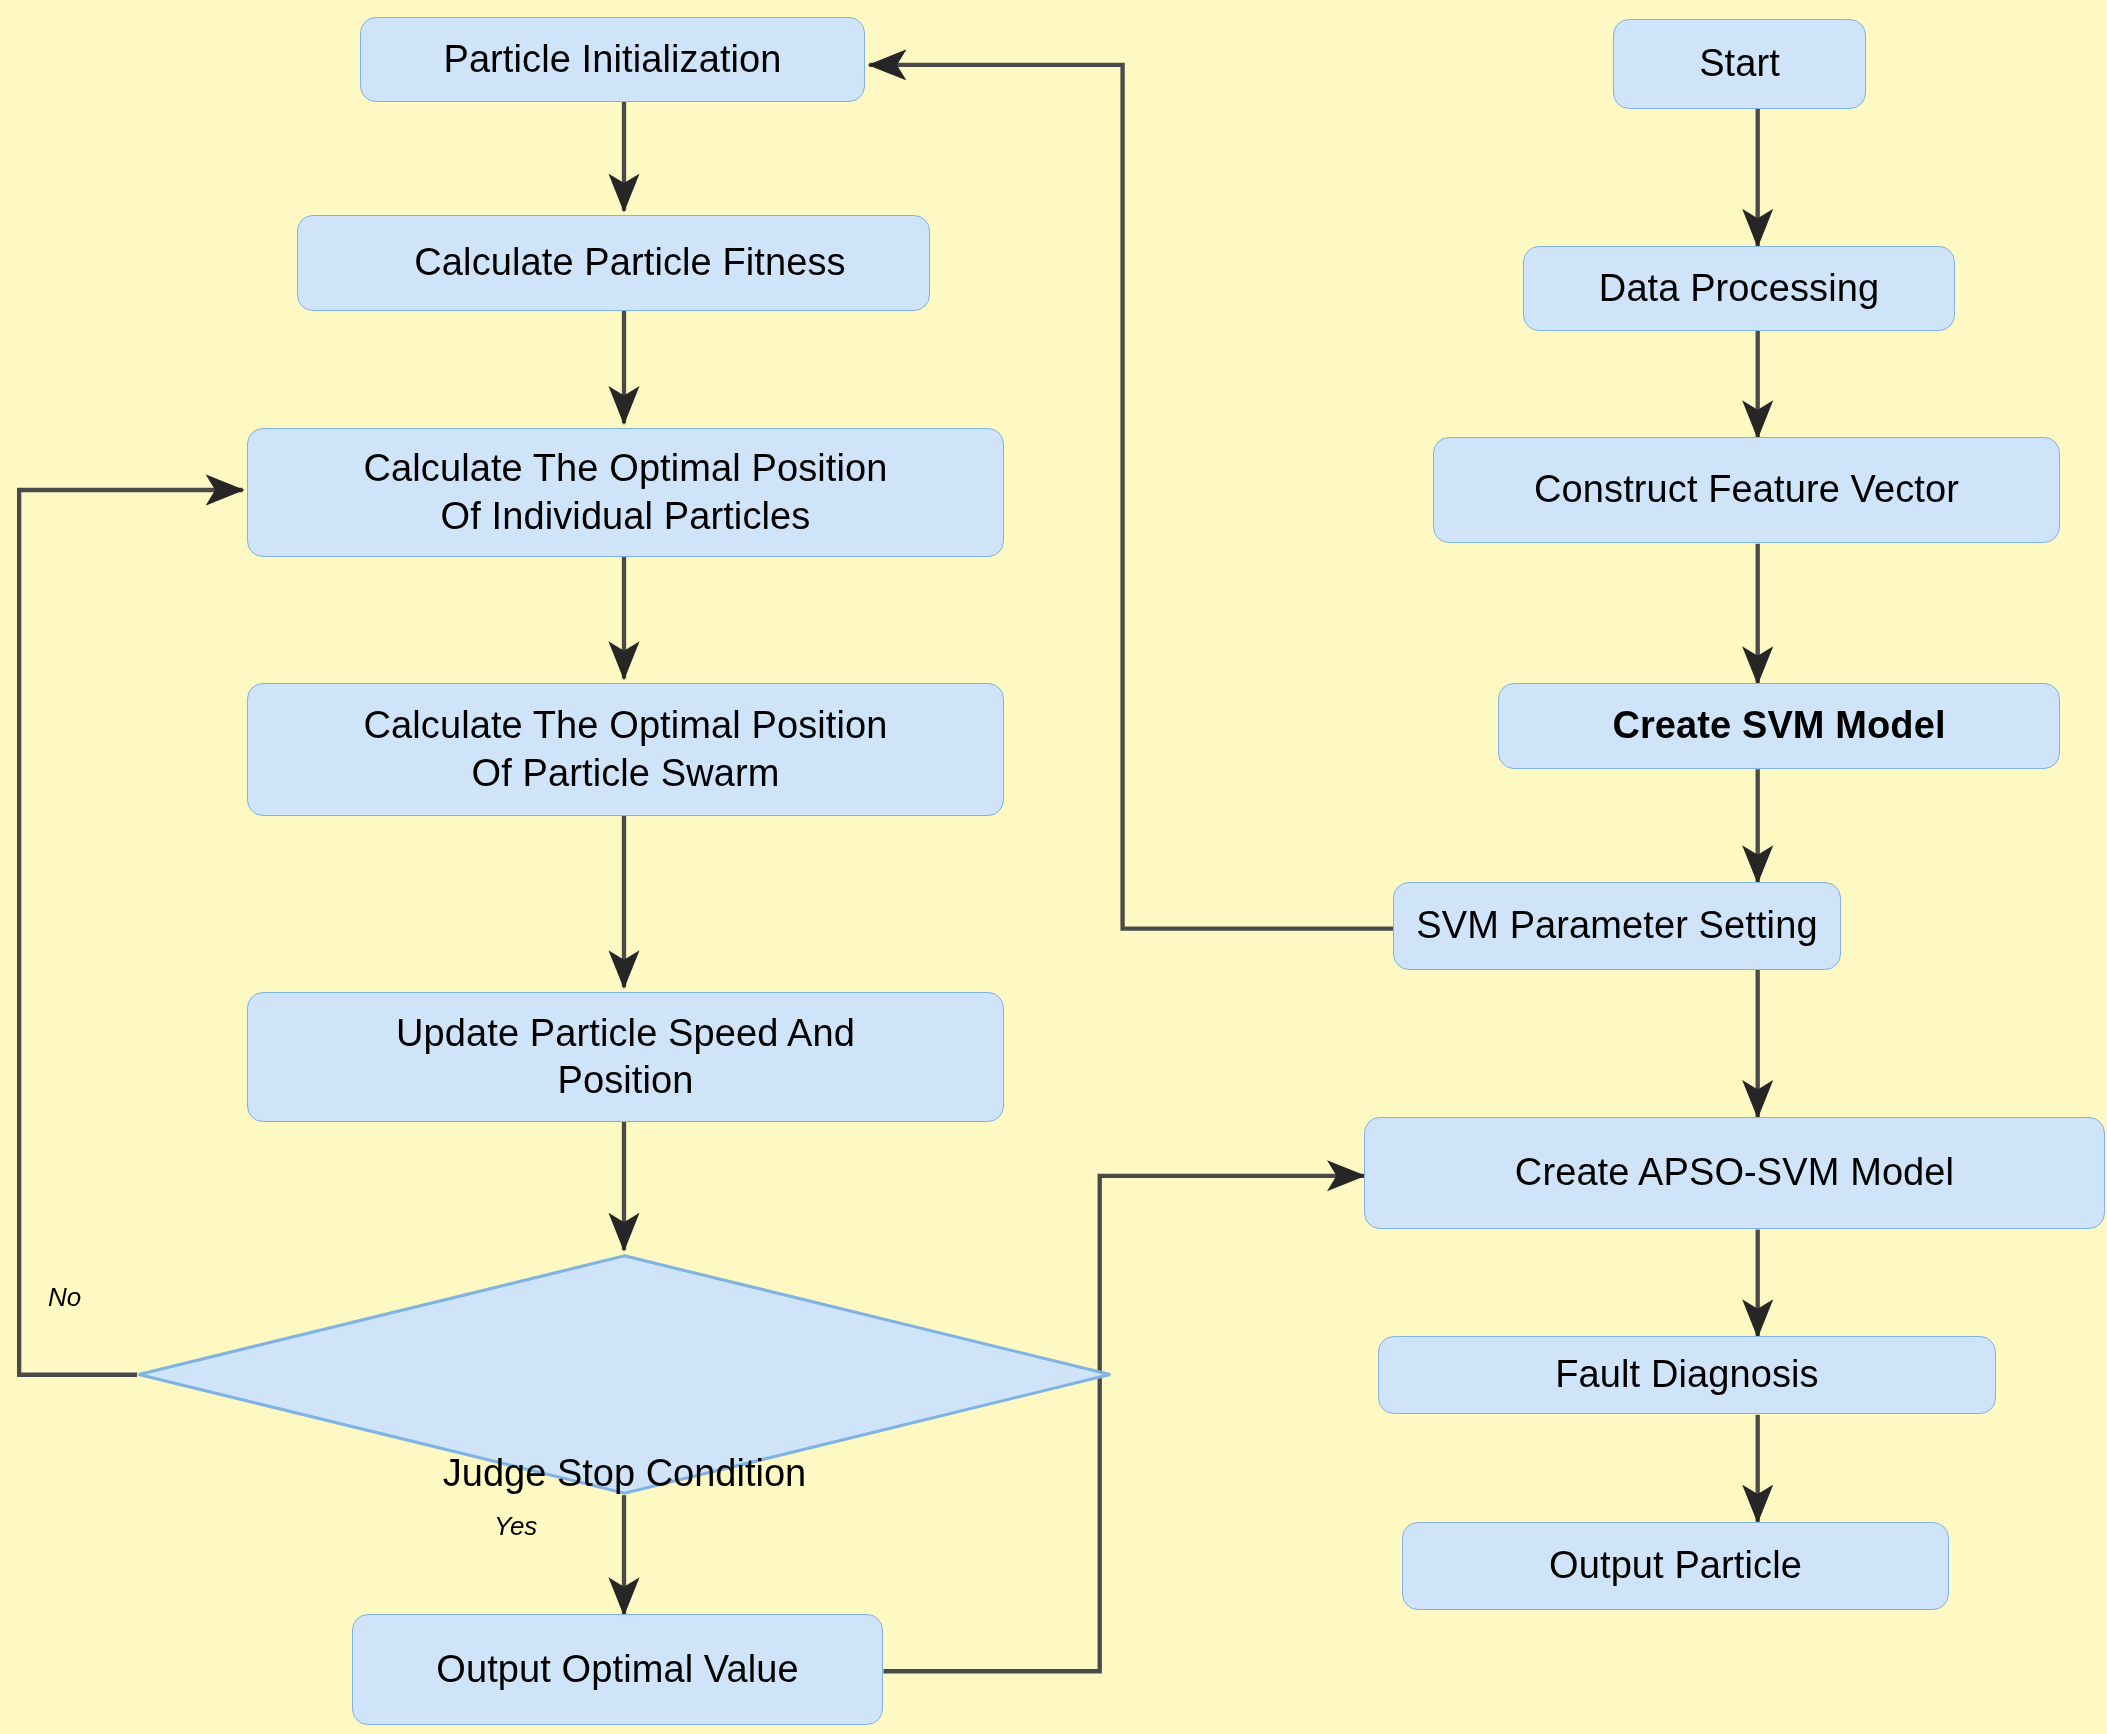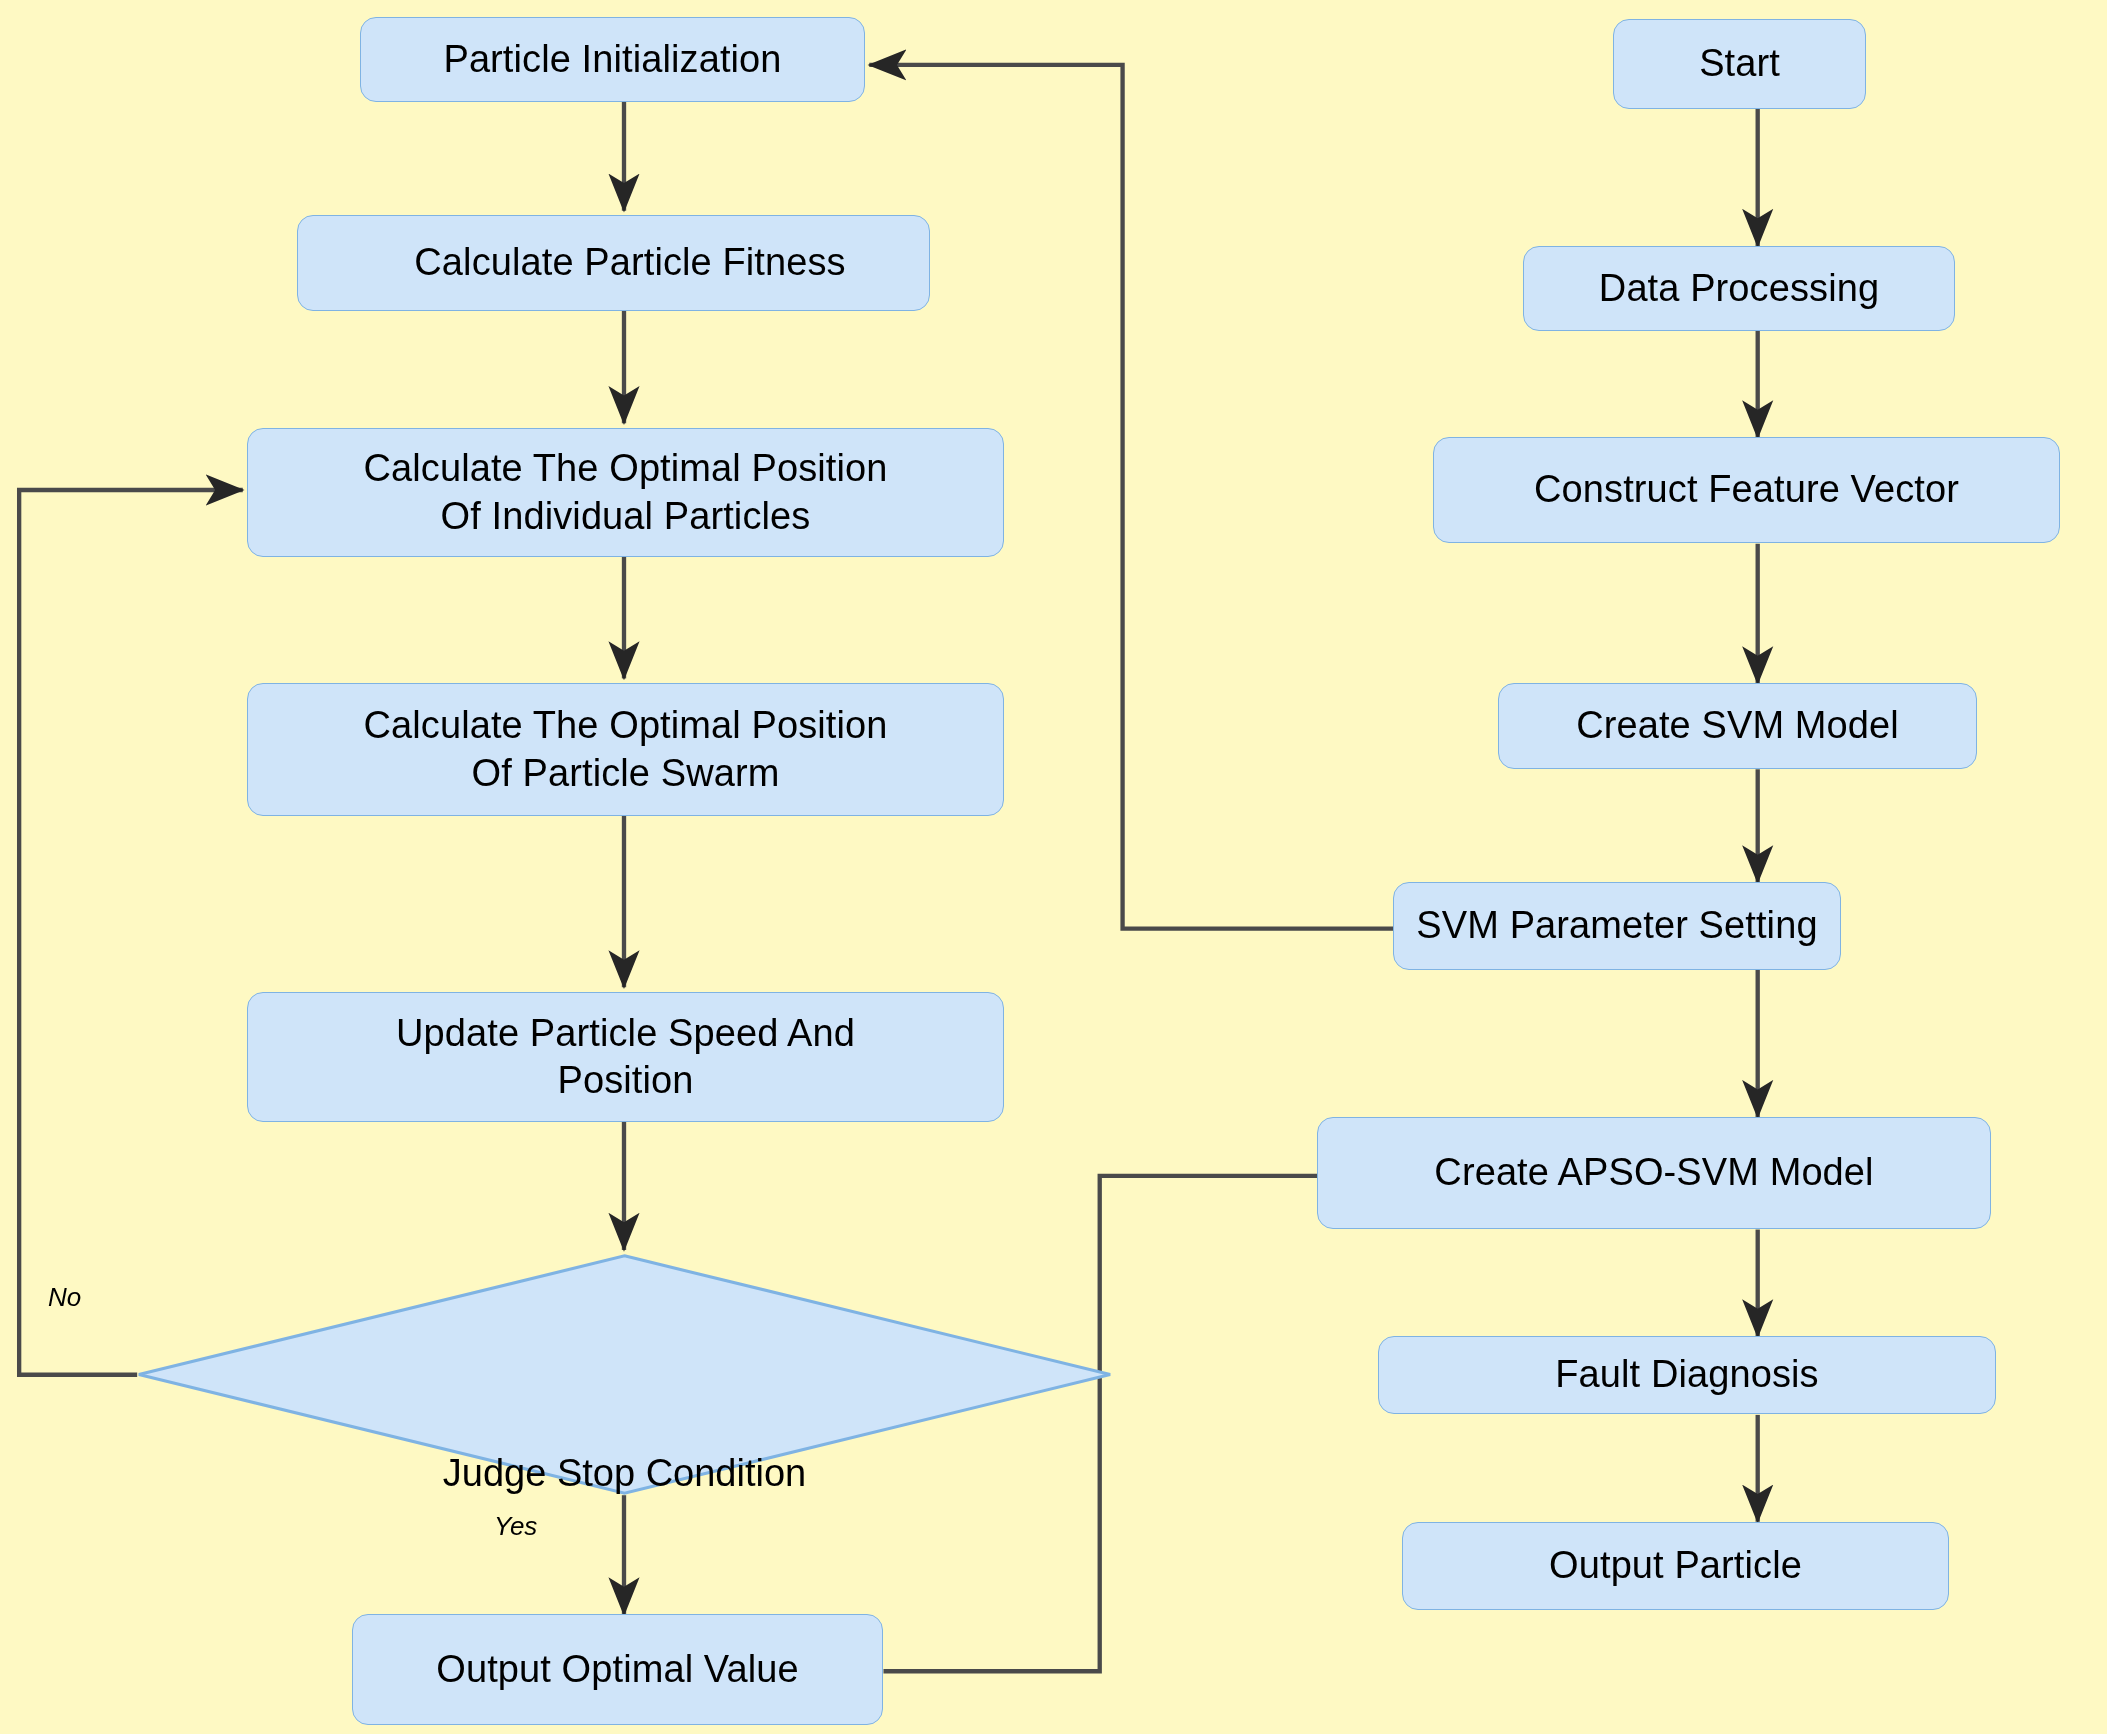--- a/index.html
+++ b/index.html
@@ -129,29 +129,29 @@
   </div>
 
   <div class="node" style="left:1523px; top:246px; width:432px; height:85px;">
     <span>Data Processing</span>
   </div>
 
   <div class="node" style="left:1433px; top:437px; width:627px; height:106px;">
     <span>Construct Feature Vector</span>
   </div>
 
-  <div class="node" style="left:1498px; top:683px; width:479px; height:86px;">
+  <div class="node" style="left:1498px; top:683px; width:562px; height:86px;font-weight:bold;">
     <span>Create SVM Model</span>
   </div>
 
   <div class="node" style="left:1393px; top:882px; width:448px; height:88px;">
     <span>SVM Parameter Setting</span>
   </div>
 
-  <div class="node" style="left:1317px; top:1117px; width:674px; height:112px;">
+  <div class="node" style="left:1364px; top:1117px; width:741px; height:112px;">
     <span>Create APSO-SVM Model</span>
   </div>
 
   <div class="node" style="left:1378px; top:1336px; width:618px; height:78px;">
     <span>Fault Diagnosis</span>
   </div>
 
   <div class="node" style="left:1402px; top:1522px; width:547px; height:88px;">
     <span>Output Particle</span>
   </div>

